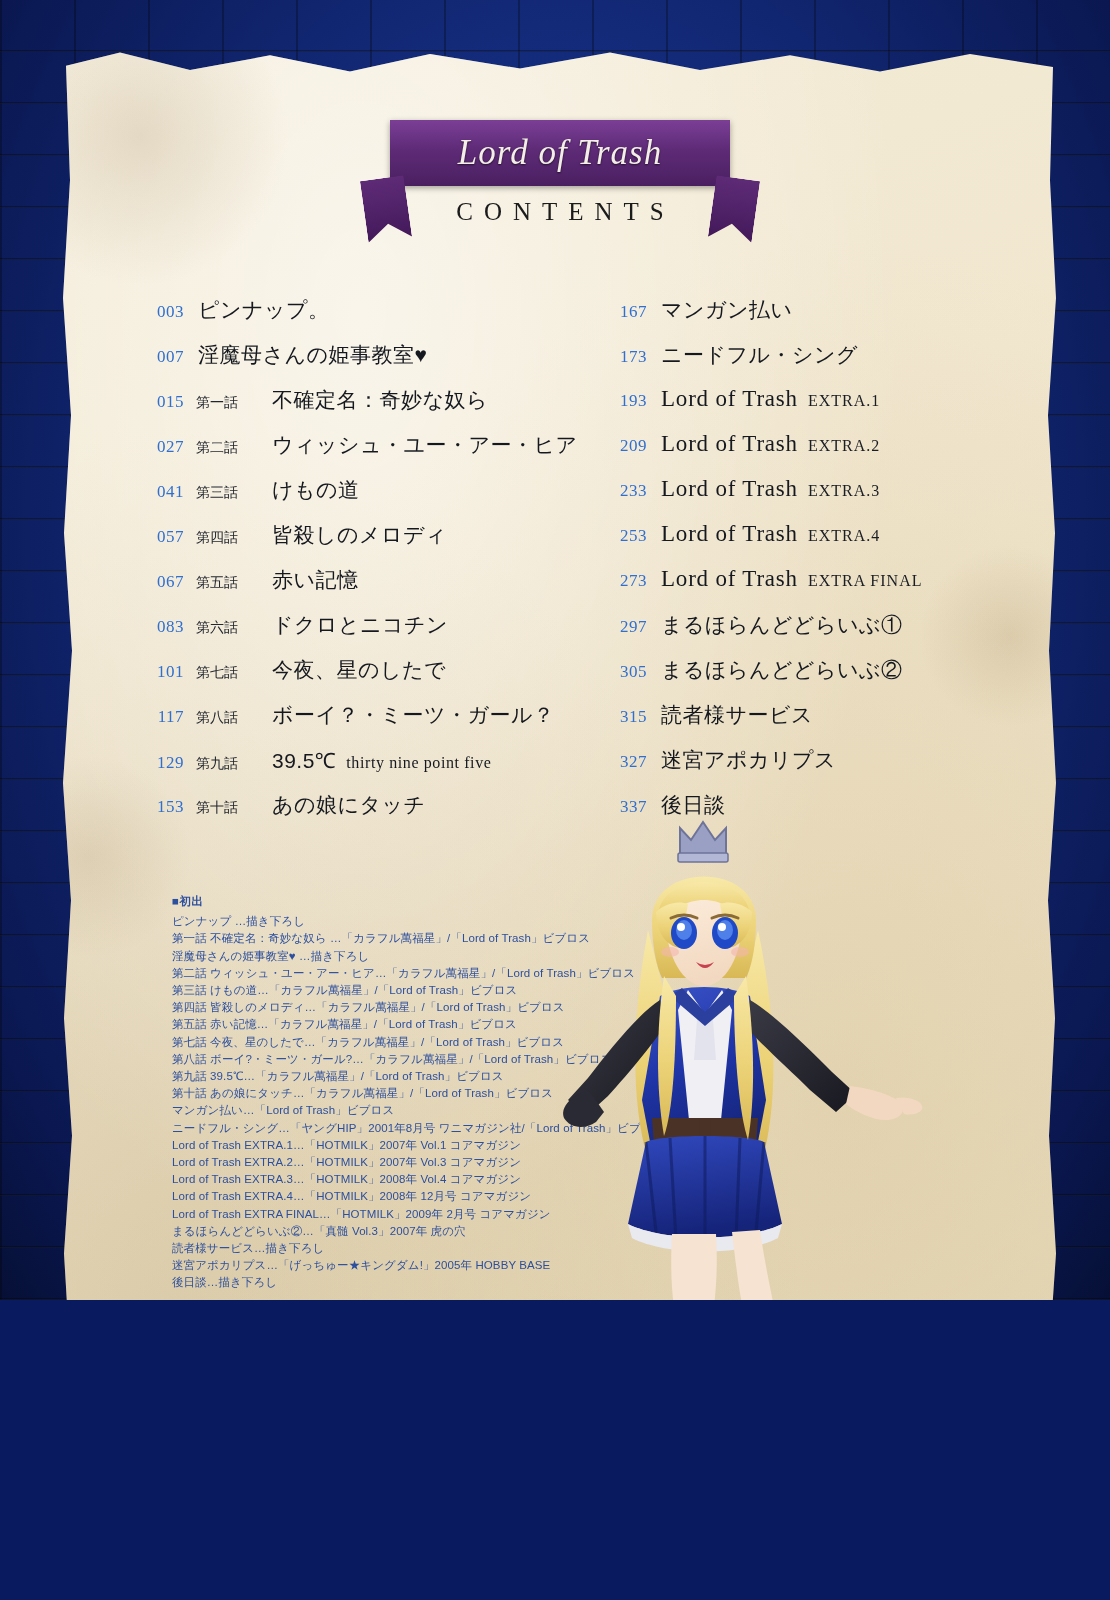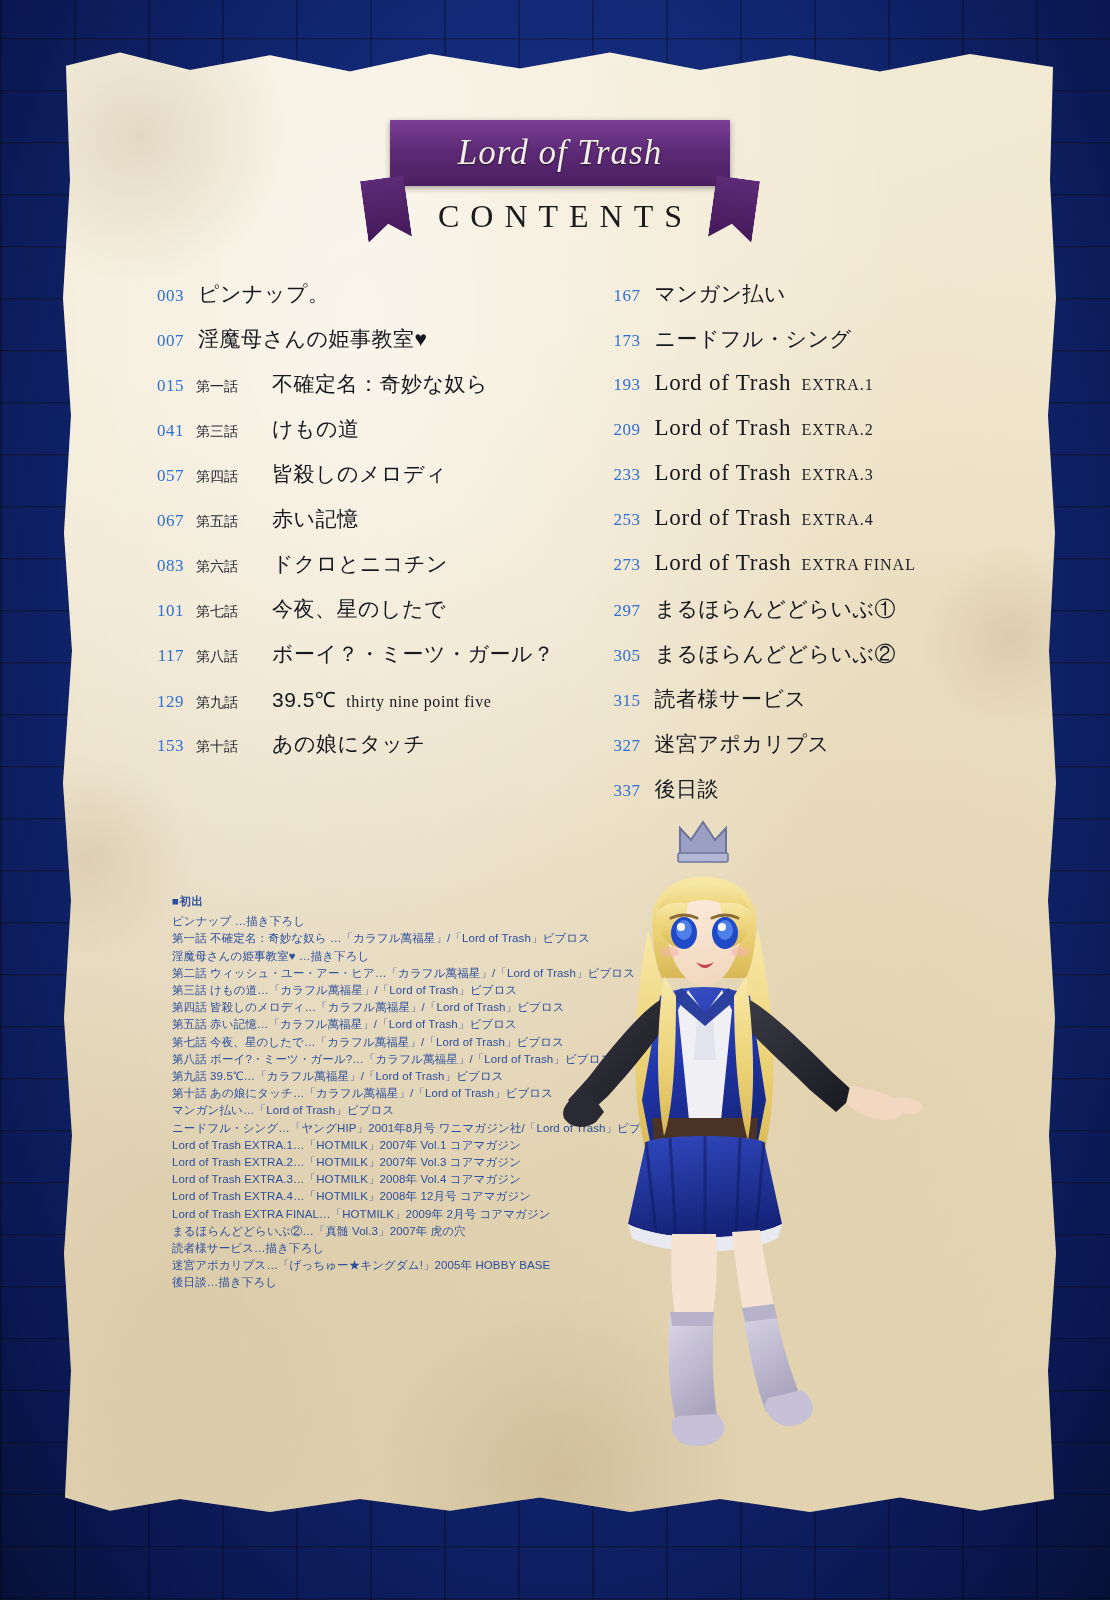--- a/index.html
+++ b/index.html
@@ -11,21 +11,21 @@
     height: 1600px;
     overflow: hidden;
     font-family: "Liberation Sans", sans-serif;
     background: #0a1a5e;
   }
 
   
   #page {
     position: relative;
     width: 1110px;
-    height: 1600px;
+    height: 1300px;
     background:
       repeating-linear-gradient(0deg,
         rgba(0,0,0,0.30) 0px, rgba(0,0,0,0.30) 2px,
         rgba(255,255,255,0.00) 2px, rgba(255,255,255,0.00) 52px),
       repeating-linear-gradient(90deg,
         rgba(0,0,0,0.28) 0px, rgba(0,0,0,0.28) 2px,
         rgba(255,255,255,0.00) 2px, rgba(255,255,255,0.00) 74px),
       radial-gradient(ellipse at 50% 40%, #1b3a9c 0%, #132a79 45%, #0a1750 85%, #061036 100%);
     overflow: hidden;
   }
@@ -120,21 +120,21 @@
     font-size: 35px;
     letter-spacing: 1px;
     color: #f3efe6;
     text-shadow: 0 1px 2px rgba(0,0,0,0.6);
   }
   .contents-word {
     position: relative;
     z-index: 4;
     margin-top: 12px;
     font-family: "Liberation Serif", serif;
-    font-size: 32px;
+    font-size: 25px;
     letter-spacing: 11px;
     color: #1b1b1b;
     text-indent: 11px;
   }
 
   
   .toc {
     position: absolute;
     left: 70px;
     top: 232px;
@@ -165,20 +165,21 @@
     color: #22262e;
     white-space: nowrap;
   }
   .ep.empty { flex: 0 0 0; padding-left: 0; }
   .ttl {
     padding-left: 14px;
     font-size: 21px;
     color: #15181f;
     white-space: nowrap;
     letter-spacing: 0.5px;
+    margin-top: 16px;
   }
   .ttl.latin {
     font-family: "Liberation Serif", serif;
     font-size: 23px;
     letter-spacing: 0.8px;
   }
   .ttl .sub {
     font-family: "Liberation Serif", serif;
     font-size: 16px;
     letter-spacing: 1px;
@@ -249,20 +250,25 @@
           <span class="ep empty"></span>
           <span class="ttl">淫魔母さんの姫事教室♥</span>
         </div>
 
         <div class="toc-row">
           <span class="pg">015</span>
           <span class="ep">第一話</span>
           <span class="ttl">不確定名：奇妙な奴ら</span>
         </div>
 
+        <div class="toc-row">
+          <span class="pg">027</span>
+          <span class="ep">第二話</span>
+          <span class="ttl">ウィッシュ・ユー・アー・ヒア</span>
+        </div>
 
         <div class="toc-row">
           <span class="pg">041</span>
           <span class="ep">第三話</span>
           <span class="ttl">けもの道</span>
         </div>
 
         <div class="toc-row">
           <span class="pg">057</span>
           <span class="ep">第四話</span>

